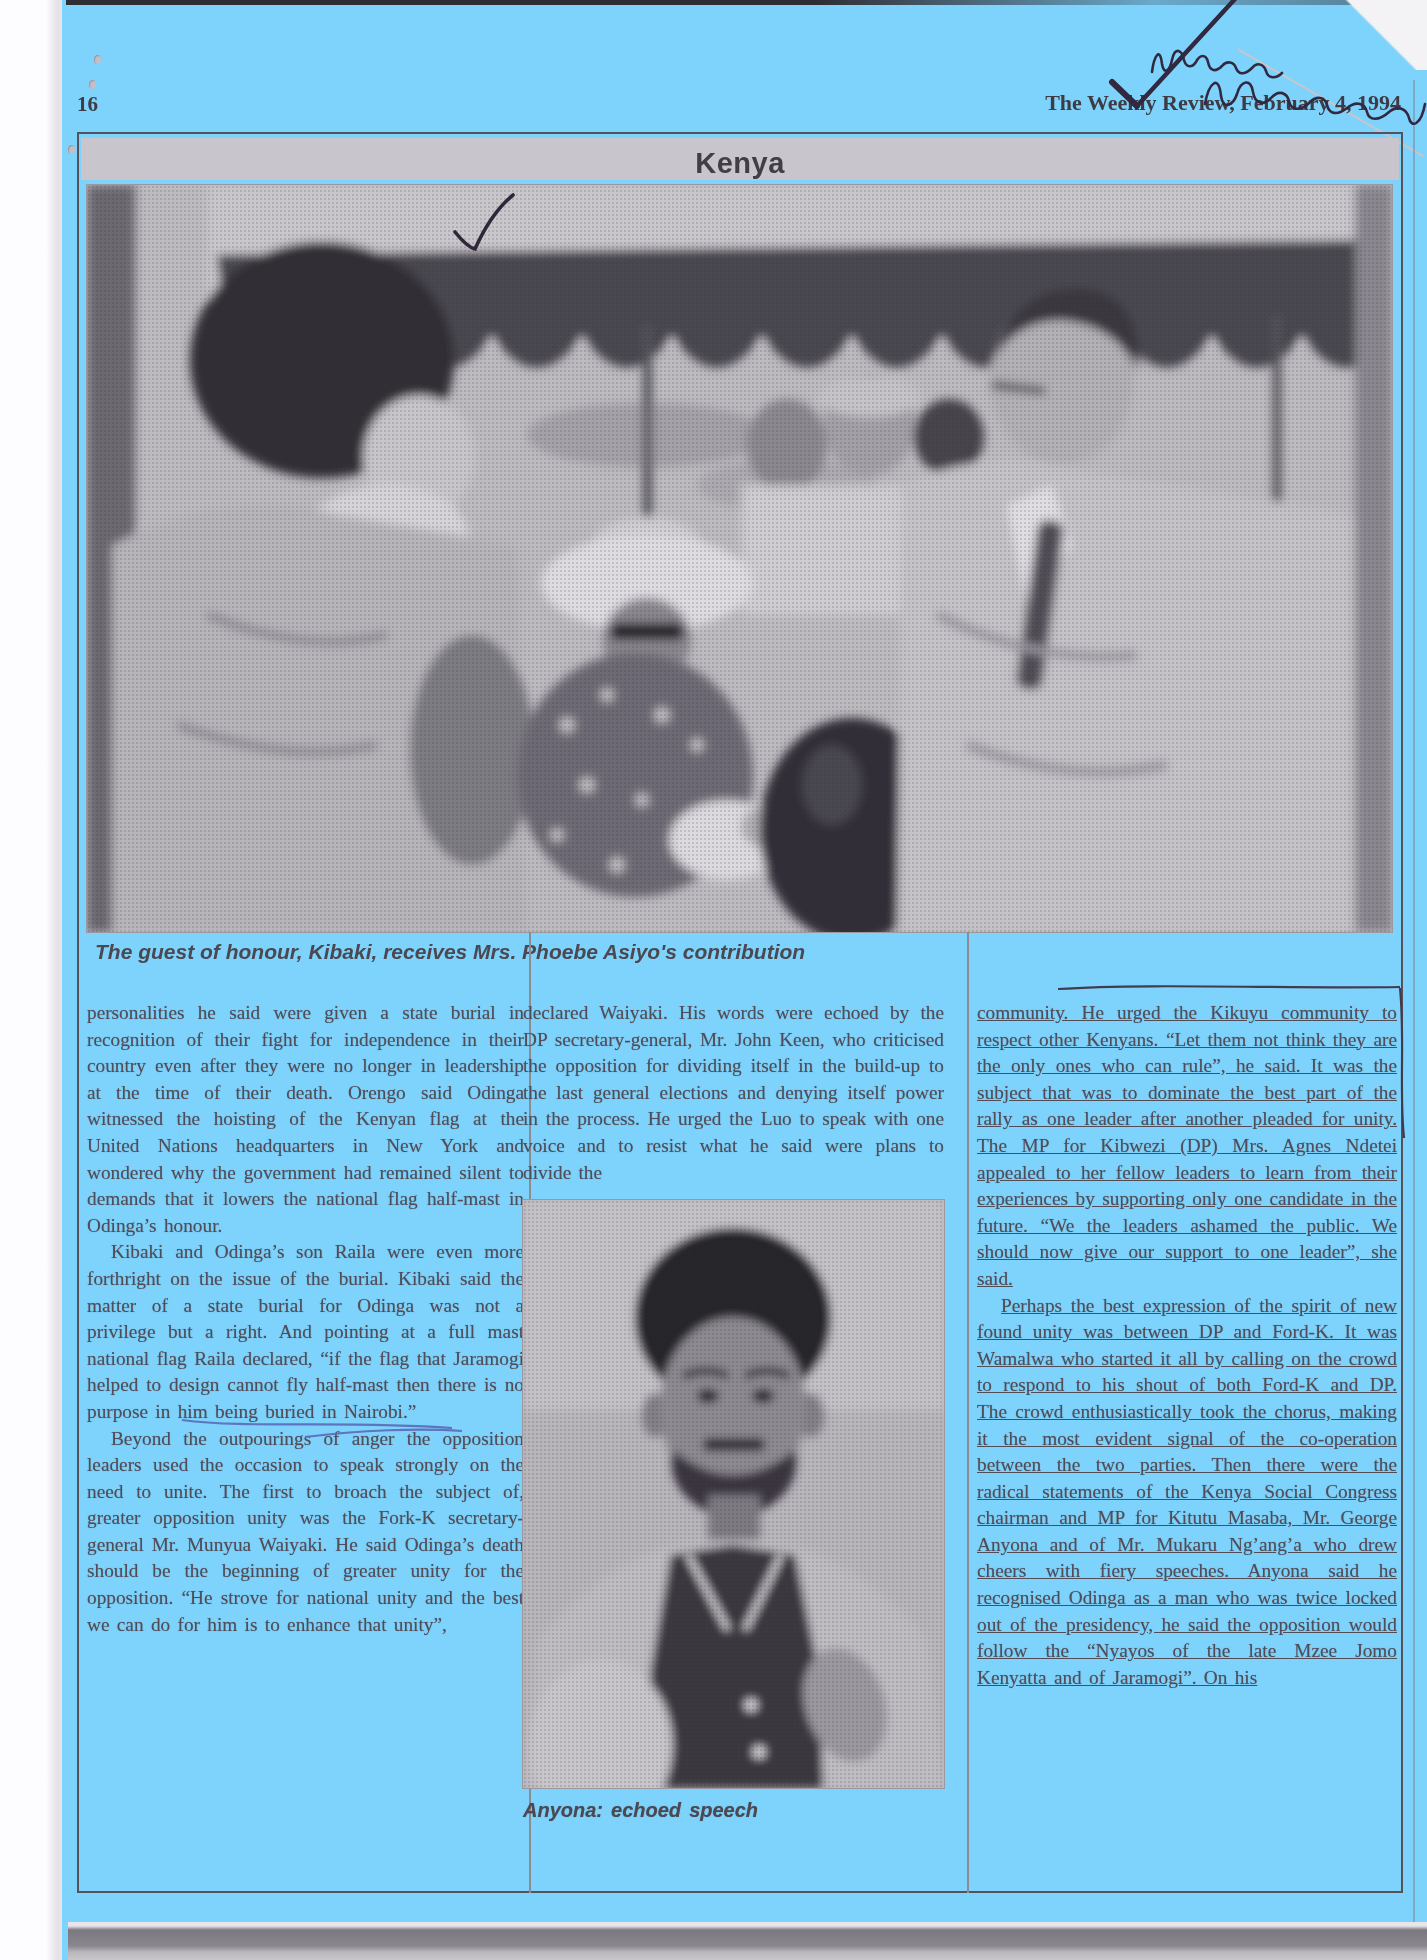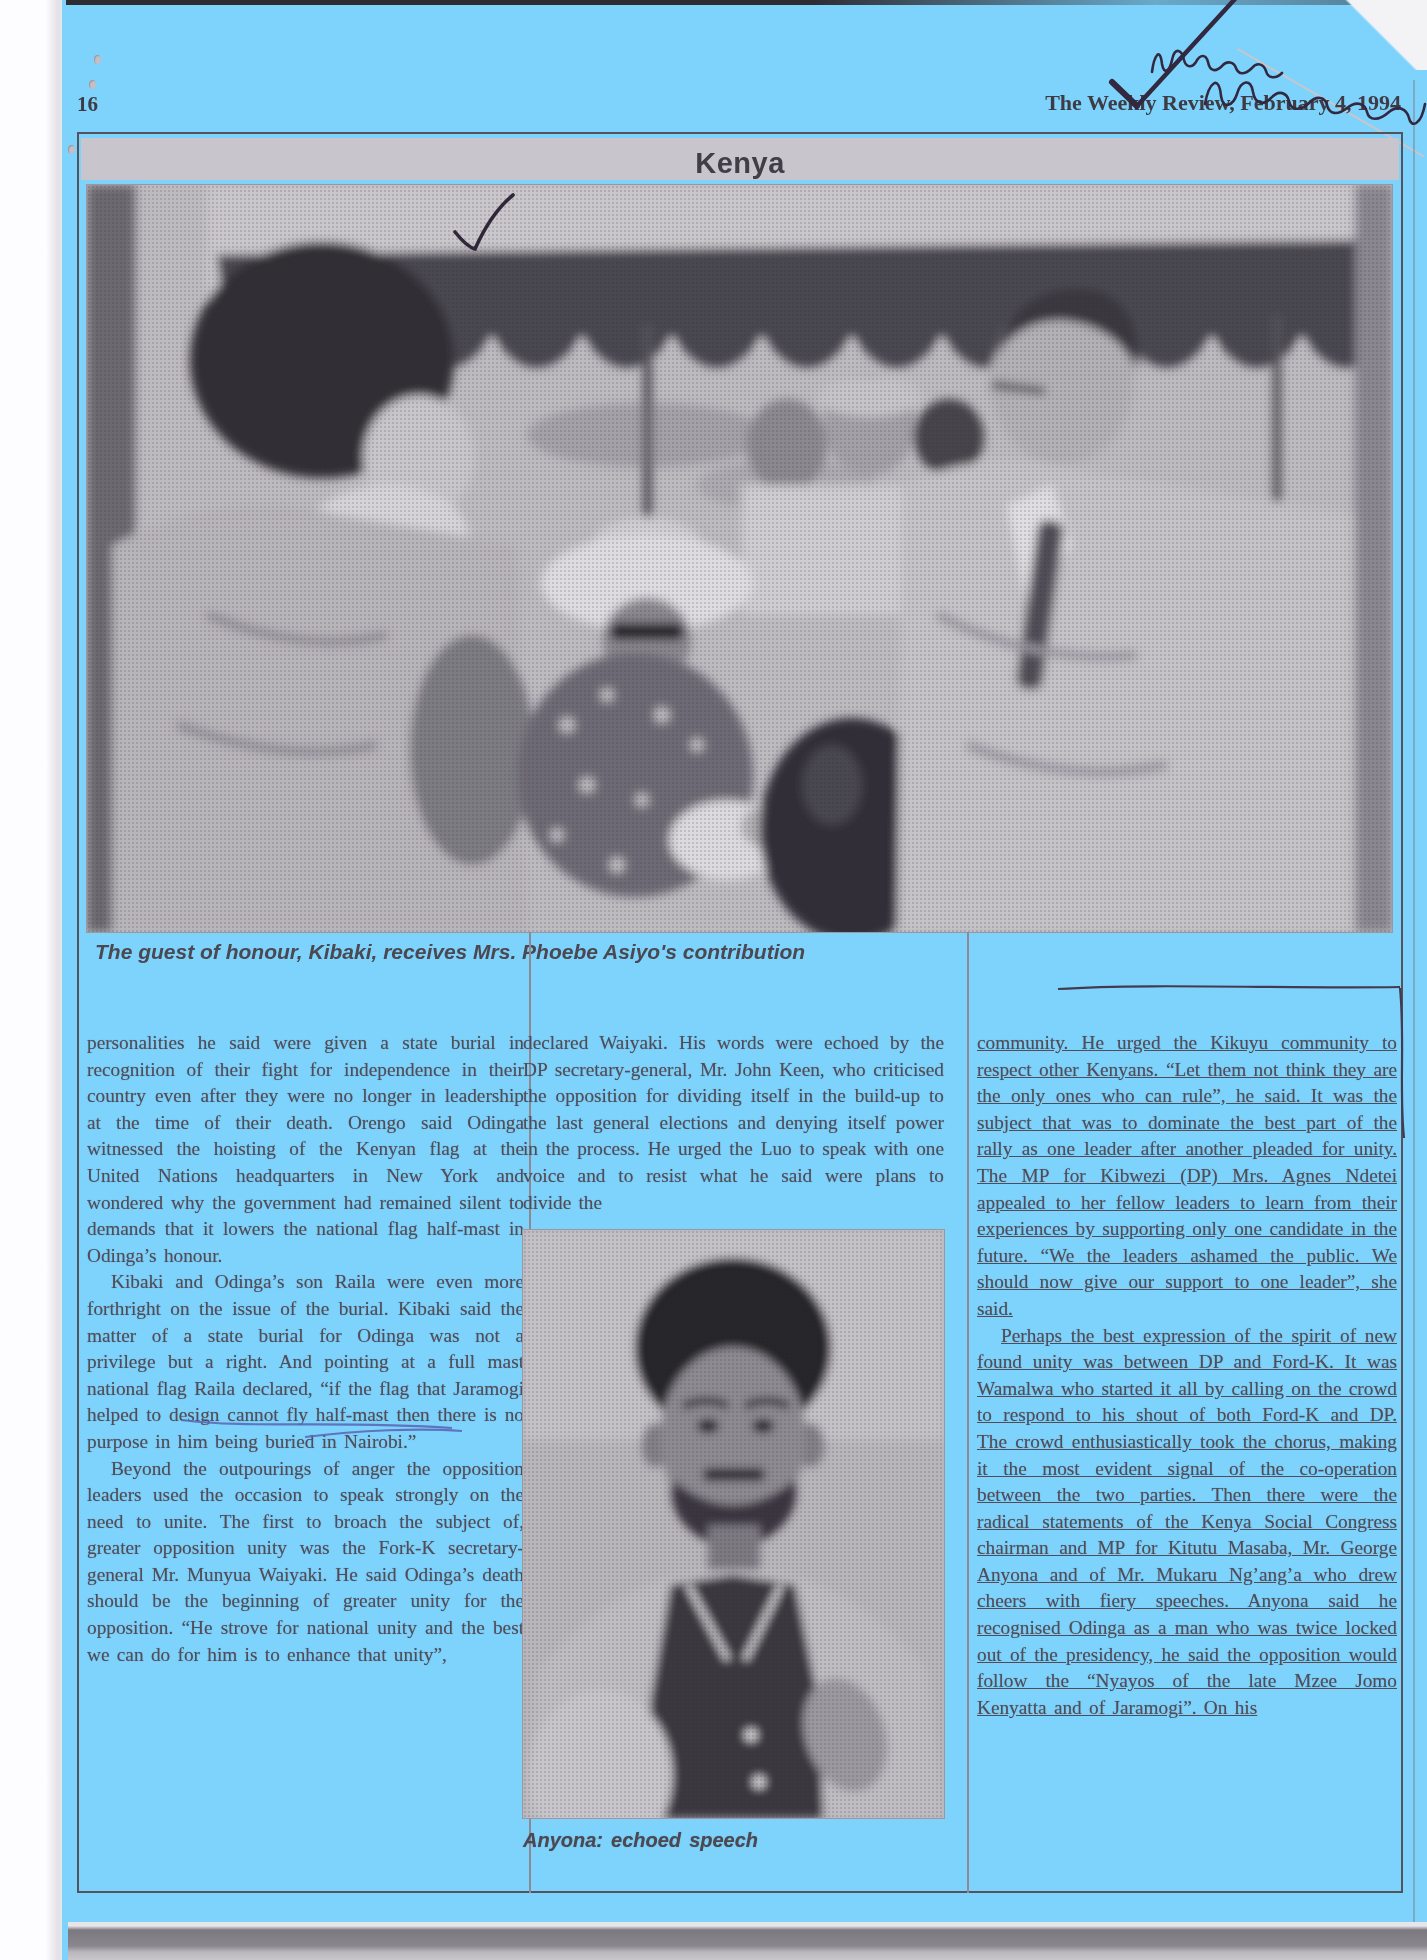--- a/index.html
+++ b/index.html
@@ -32,21 +32,21 @@
   .halftone::after{content:"";position:absolute;inset:0;pointer-events:none;
      background-image:radial-gradient(rgba(45,42,50,.16) 1px,transparent 1.35px);
      background-size:4px 4px;}
   .caption{font-family:"Liberation Sans",sans-serif;font-weight:bold;font-style:italic;color:#4b4851;}
   .caption-main{position:absolute;left:16px;top:806px;width:940px;font-size:21px;}
 
   .divider{position:absolute;top:798px;height:961px;width:2px;background:#8d8a93;}
   .div-1{left:450px;} .div-2{left:888px;}
 
   .col{position:absolute;top:866px;font-size:19.3px;line-height:26.6px;text-align:justify;
-       word-spacing:2.5px;margin-top:30px;}
+       word-spacing:2.5px;}
   .col p{margin:0;}
   .col p.indent{text-indent:24px;}
   .scan-text{color:#514d58;text-shadow:0 0 1px rgba(81,77,88,.5);}
   .col-1{left:8px;width:437px;}
   .col-2{left:444px;width:421px;}
   .col-3{left:898px;width:420px;text-decoration:underline;}
   .photo-inset{position:relative;width:421px;height:588px;margin-top:14px;}
   .caption-inset{margin-top:9px;font-size:20px;}
 
   .bottom-band{position:absolute;left:68px;top:1922px;width:1359px;height:38px;

